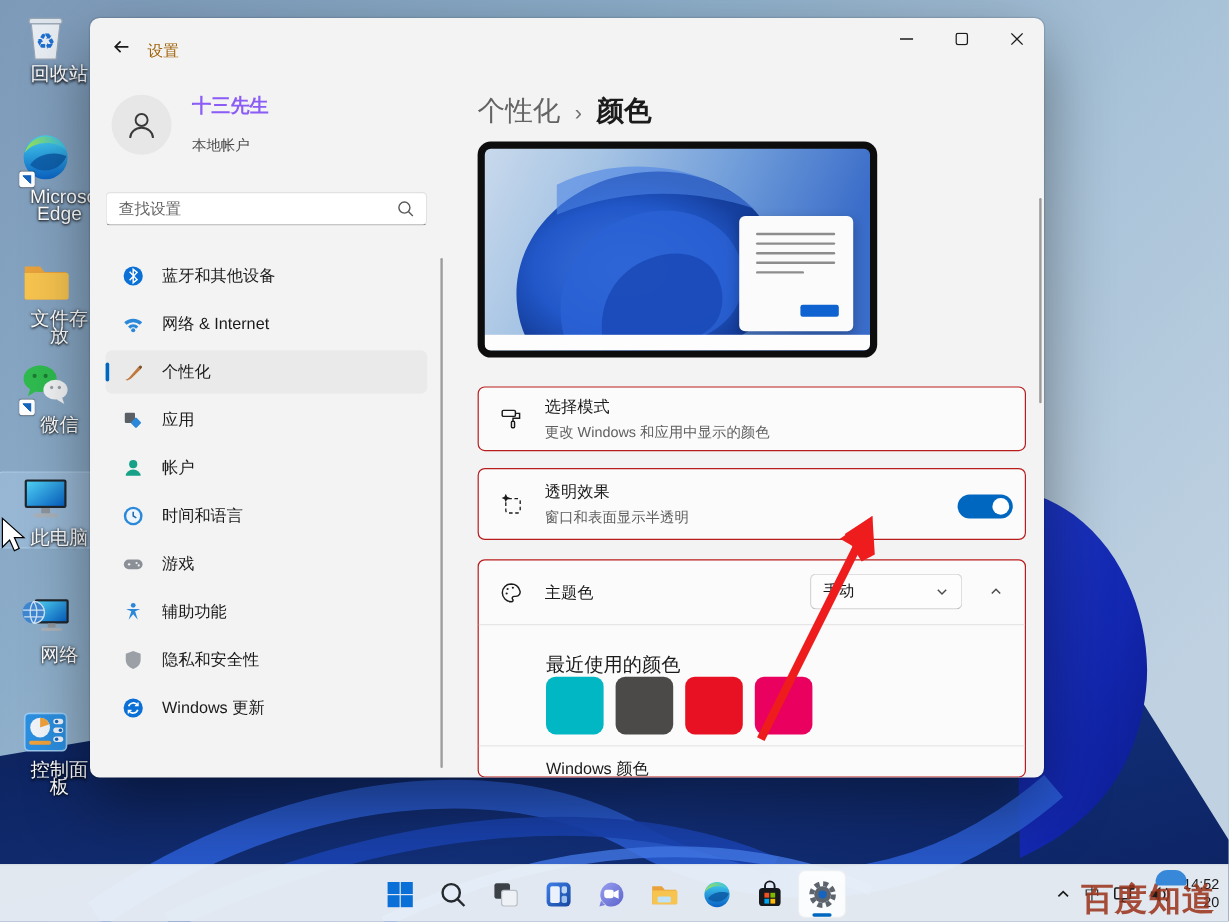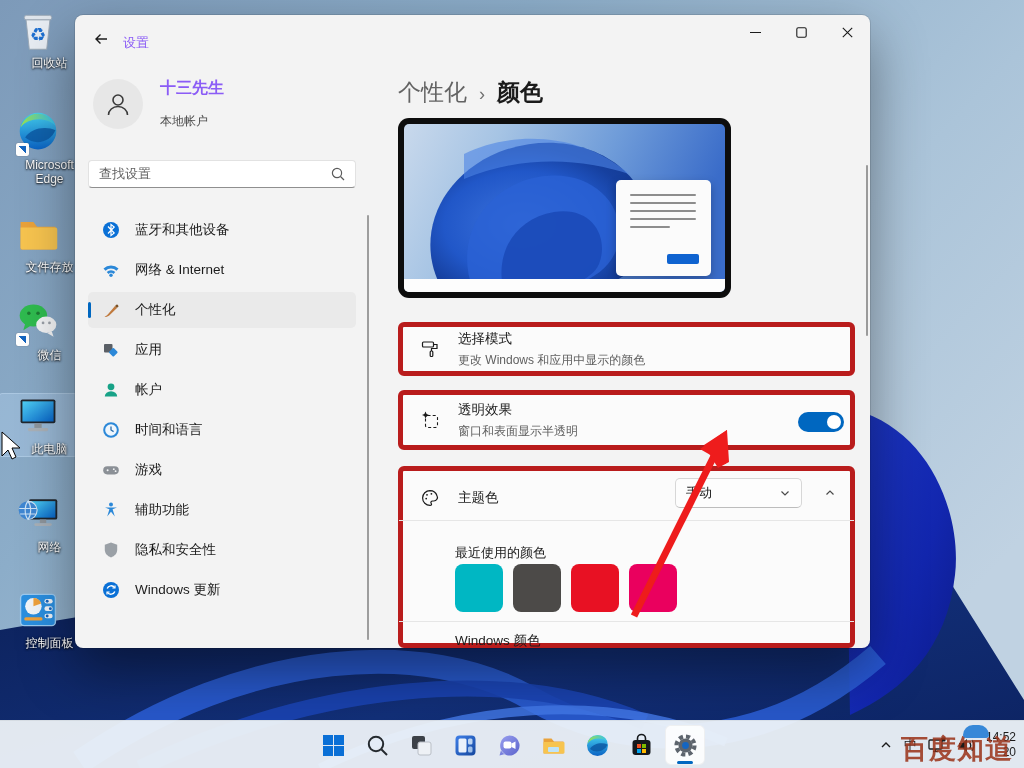--- a/index.html
+++ b/index.html
@@ -6,33 +6,33 @@
   html,body { width:1024px; height:768px; overflow:hidden; }
   body { font-family:"Liberation Sans","DejaVu Sans",sans-serif; }
   #screen { position:relative; width:1024px; height:768px; overflow:hidden; background:#8aa9c7; }
 
   
   .wallpaper { position:absolute; inset:0; }
 
   
   .dicon { position:absolute; width:76px; text-align:center; }
   .dicon .glyph { width:44px; height:46px; margin:0 auto; display:block; position:relative; }
-  .dicon .lbl { margin-top:2px; font-size:12px; color:#fff; text-shadow:0 1px 2px rgba(0,0,0,.9),0 0 3px rgba(0,0,0,.6); line-height:14px;padding-left:23px; }
+  .dicon .lbl { margin-top:2px; font-size:16px; color:#fff; text-shadow:0 1px 2px rgba(0,0,0,.9),0 0 3px rgba(0,0,0,.6); line-height:14px;padding-left:23px; }
   .dicon.sel { background:rgba(175,205,235,.40); outline:1px solid rgba(200,225,250,.55); border-radius:2px; }
   .shortcut-arrow { position:absolute; left:0; bottom:0; width:13px; height:13px; background:#fff; border-radius:2px; box-shadow:0 0 1px rgba(0,0,0,.5); }
   .shortcut-arrow:after { content:""; position:absolute; left:3px; top:3px; width:7px; height:7px;
     background:linear-gradient(45deg,transparent 45%,#1565c0 45%); }
 
   
   .win { position:absolute; left:75px; top:15px; width:795px; height:633px; background:#f3f3f3;
     border-radius:8px; box-shadow:0 22px 55px rgba(0,0,0,.42),0 0 0 1px rgba(0,0,0,.10); overflow:hidden; }
 
   .titlebar { position:absolute; left:0; top:0; right:0; height:48px; }
   .backbtn { position:absolute; left:10px; top:10px; width:32px; height:28px; border-radius:4px; display:flex; align-items:center; justify-content:center; }
-  .wintitle { position:absolute; left:48px; top:19px; font-size:13px; color:#8b5cf6; }
+  .wintitle { position:absolute; left:48px; top:19px; font-size:13px; color:#a16207; }
   .caption-btn { position:absolute; top:0; width:46px; height:34px; display:flex; align-items:center; justify-content:center; }
   .cap-min { right:92px; } .cap-max { right:46px; } .cap-close { right:0; }
 
   .profile { position:absolute; left:18px; top:63px; display:flex; align-items:center; }
   .avatar { width:50px; height:50px; border-radius:50%; background:#e7e7e7; display:flex; align-items:center; justify-content:center; }
   .pname { margin-left:17px; }
   .pname .nm { font-size:16px; font-weight:bold; color:#8b5cf6; }
   .pname .tp { font-size:12px; color:#4a4a4a; margin-top:14px; }
 
   .searchbox { position:absolute; left:13px; top:145px; width:268px; height:28px; background:#fff;
@@ -57,38 +57,38 @@
   .preview { position:absolute; left:323px; top:103px; width:333px; height:180px; background:#0d0d0d;
     border-radius:11px; padding:6px; }
   .preview-screen { position:relative; width:100%; height:100%; border-radius:5px; overflow:hidden;
     background:linear-gradient(115deg,#c9d9ec 0%,#a6c4e4 25%,#6f9cd9 55%,#3a6cc9 85%); }
   .mockwin { position:absolute; right:14px; top:56px; width:95px; height:96px; background:#fbfbfb; border-radius:5px;
     box-shadow:0 4px 10px rgba(0,0,0,.25); }
   .mockwin .ln { position:absolute; left:14px; height:2px; background:#8d8d8d; border-radius:1px; }
   .mockwin .btn { position:absolute; right:12px; bottom:12px; width:32px; height:10px; border-radius:2px; background:#0f63d0; }
   .mock-taskbar { position:absolute; left:0; right:0; bottom:0; height:13px; background:#fdfdfd; }
 
-  .card { position:absolute; left:323px; width:457px; background:#fbfbfb; border:5px solid #b91c1c; border-radius:6px; }
+  .card { position:absolute; left:323px; width:457px; background:#fbfbfb; border:1px solid #b91c1c; border-radius:6px; }
   .rowline { display:flex; align-items:center; }
   .row-icon { width:20px; height:20px; margin-left:17px; flex:none; }
   .row-text { margin-left:18px; }
   .row-title { font-size:13.5px; color:#1b1b1b; }
   .row-sub { font-size:12px; color:#5f5f5f; margin-top:4px; }
 
   .toggle { position:absolute; left:723px; top:397px; width:46px; height:20px; border-radius:10px; background:#0067c0; z-index:3; }
   .toggle .knob { position:absolute; right:3px; top:3px; width:14px; height:14px; border-radius:50%; background:#fff; }
 
   .dropdown { position:absolute; left:600px; top:463px; width:127px; height:30px; background:#fdfdfd;
     border:1px solid #d7d7d7; border-bottom-color:#bdbdbd; border-radius:5px; display:flex; align-items:center; padding:0 10px; }
   .dropdown .val { flex:1; font-size:13px; color:#1b1b1b; }
   .expander { position:absolute; left:738px; top:463px; width:34px; height:30px; display:flex; align-items:center; justify-content:center; border-radius:5px; }
 
   .card-sep { position:absolute; left:324px; width:455px; height:1px; background:#e6e6e6; }
 
-  .recent-heading { position:absolute; left:380px; top:529px; font-size:13px; color:#1b1b1b; }
+  .recent-heading { position:absolute; left:380px; top:529px; font-size:16px; color:#1b1b1b; }
   .swatches { position:absolute; left:380px; top:549px; display:flex; gap:10px; }
   .swatch { width:48px; height:48px; border-radius:8px; }
   .wincolors-heading { position:absolute; left:380px; top:617px; font-size:13.5px; color:#1b1b1b; }
 
   
   .flyout { position:absolute; left:625px; top:311px; width:131px; height:124px; background:#f9f9f9;
     border:1px solid #e0e0e0; border-radius:8px; box-shadow:0 10px 24px rgba(0,0,0,.16); z-index:5; padding:5px; }
   .fly-item { position:relative; height:38px; border-radius:4px; display:flex; align-items:center; padding-left:14px; font-size:13.5px; color:#1b1b1b; }
   .fly-item.sel { background:#ededed; }
   .fly-item.sel:before { content:""; position:absolute; left:0; top:11px; width:3px; height:16px; border-radius:2px; background:#0067c0; }

